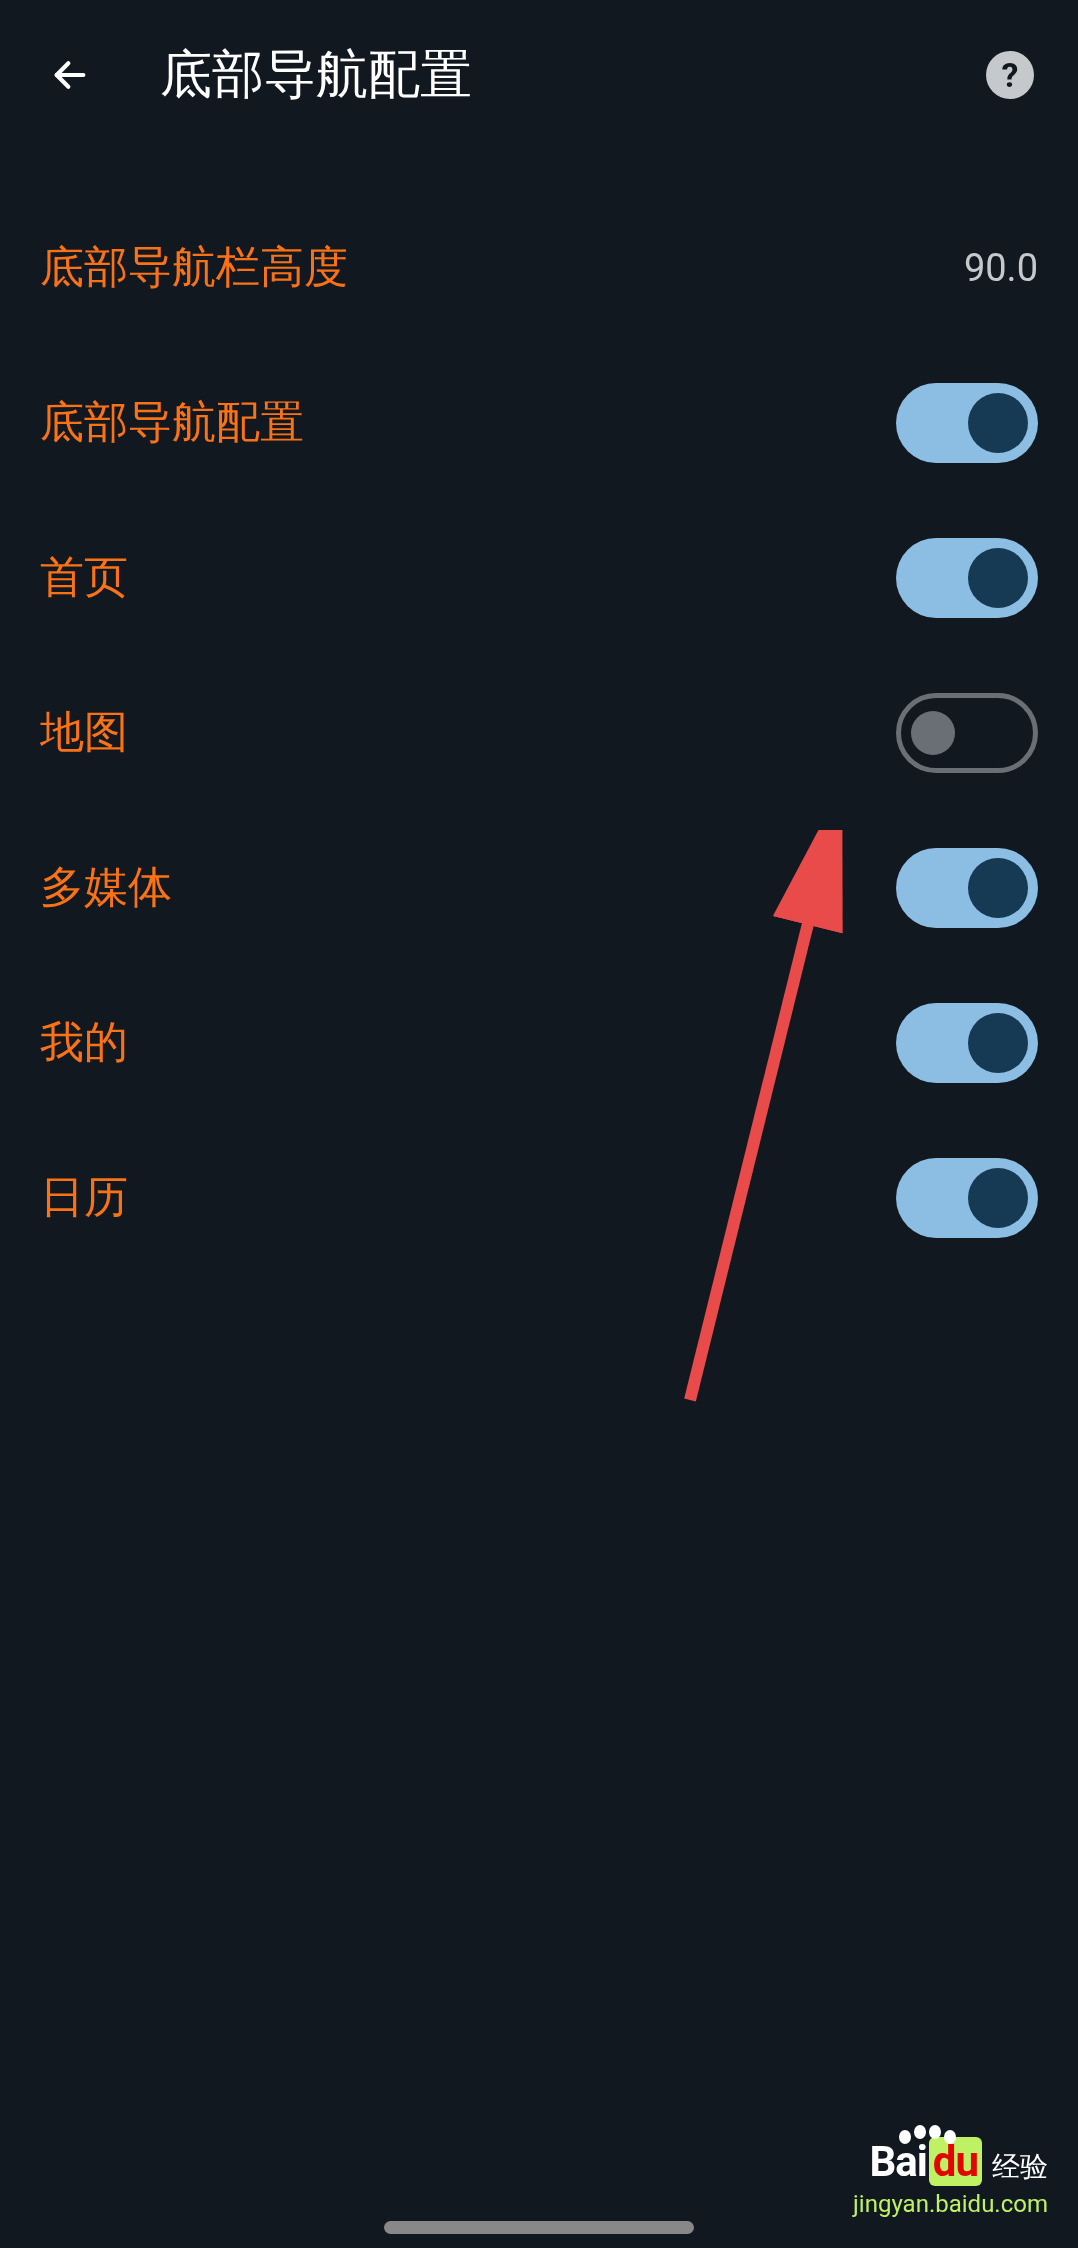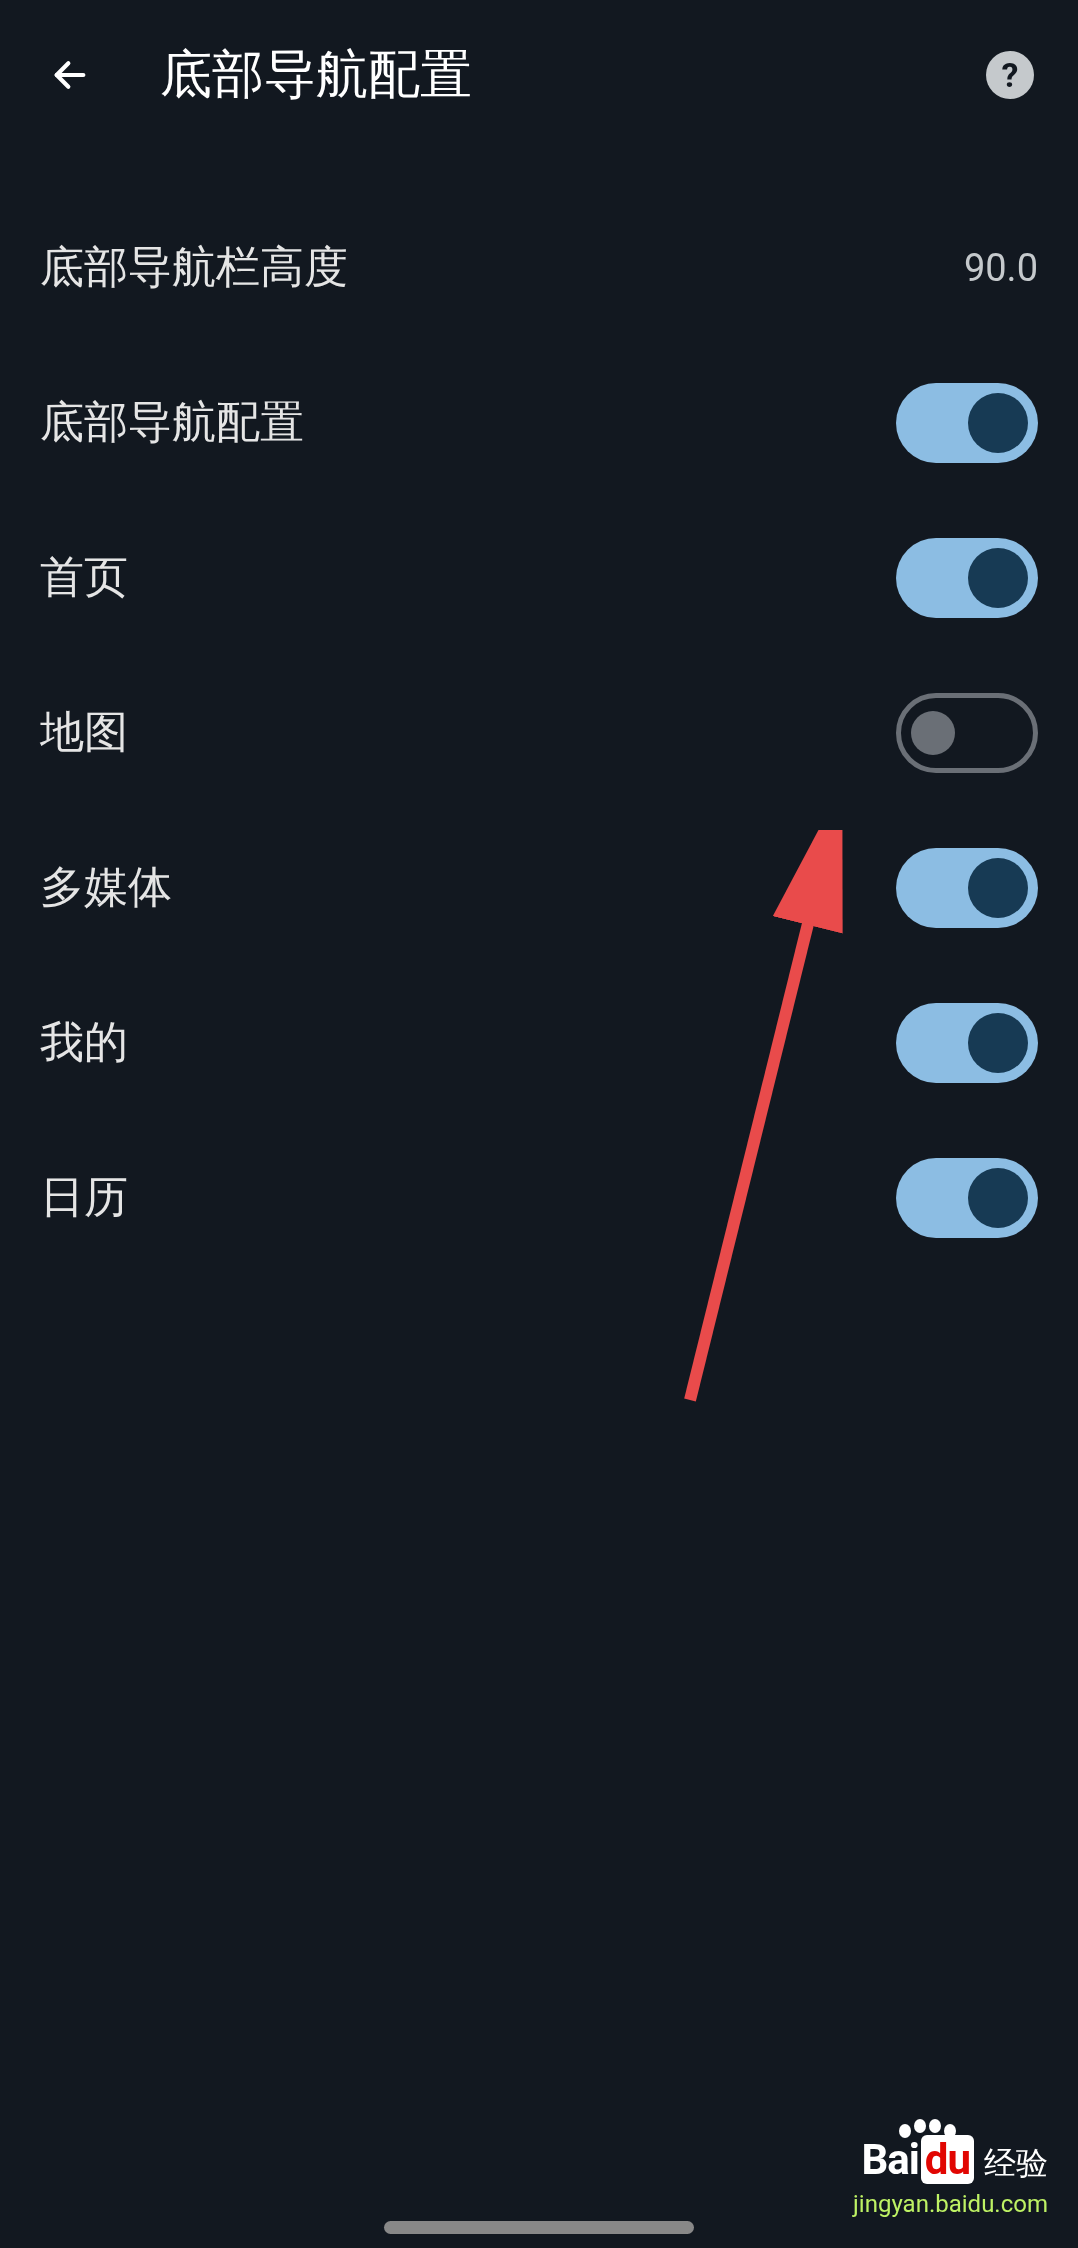--- a/index.html
+++ b/index.html
@@ -65,21 +65,21 @@
       padding: 30px 40px 0 40px;
     }
     .setting-row {
       display: flex;
       align-items: center;
       justify-content: space-between;
       height: 155px;
     }
     .setting-label {
       font-size: 44px;
-      color: #e5e5e5;
+      color: #f97316;
       font-weight: 400;
     }
     .setting-value {
       font-size: 38px;
       color: #c5c9cc;
       font-weight: 400;
     }
     .toggle {
       position: relative;
       width: 142px;
@@ -128,21 +128,21 @@
       align-items: baseline;
       justify-content: flex-end;
       gap: 8px;
     }
     .watermark-baidu {
       font-size: 42px;
       font-weight: bold;
       letter-spacing: -1px;
     }
     .watermark-jingyan {
-      font-size: 32px;
+      font-size: 28px;
       font-weight: 500;
       position: relative;
     }
     .watermark-url {
       font-size: 24px;
       color: #bef264;
       margin-top: 4px;
     }
     .paw-print {
       position: absolute;
@@ -237,21 +237,21 @@
   <defs>
     <marker id="arrowhead" markerWidth="12" markerHeight="12" refX="6" refY="3" orient="auto">
       <polygon points="0 0, 12 3, 0 6" fill="#e94b4b"></polygon>
     </marker>
   </defs>
   <line x1="40" y1="570" x2="175" y2="25" stroke="#e94b4b" stroke-width="12" marker-end="url(#arrowhead)"></line>
 </svg>
 
 <div class="watermark">
   <div class="watermark-logo">
-    <span class="watermark-baidu"><span>Bai</span><span style="background:#ffffff;color:#e10602;border-radius:6px;padding:0 4px;margin:0 2px;">du</span></span>
+    <span class="watermark-baidu"><span>Bai</span><span style="background:#bef264;color:#e10602;border-radius:6px;padding:0 4px;margin:0 2px;">du</span></span>
     <span class="watermark-jingyan">
       <span class="paw-print">
         <span class="paw-dot"></span>
         <span class="paw-dot" style="margin-top:-5px;"></span>
         <span class="paw-dot" style="margin-top:-5px;"></span>
         <span class="paw-dot"></span>
       </span>
       <span>经验</span>
     </span>
   </div>

